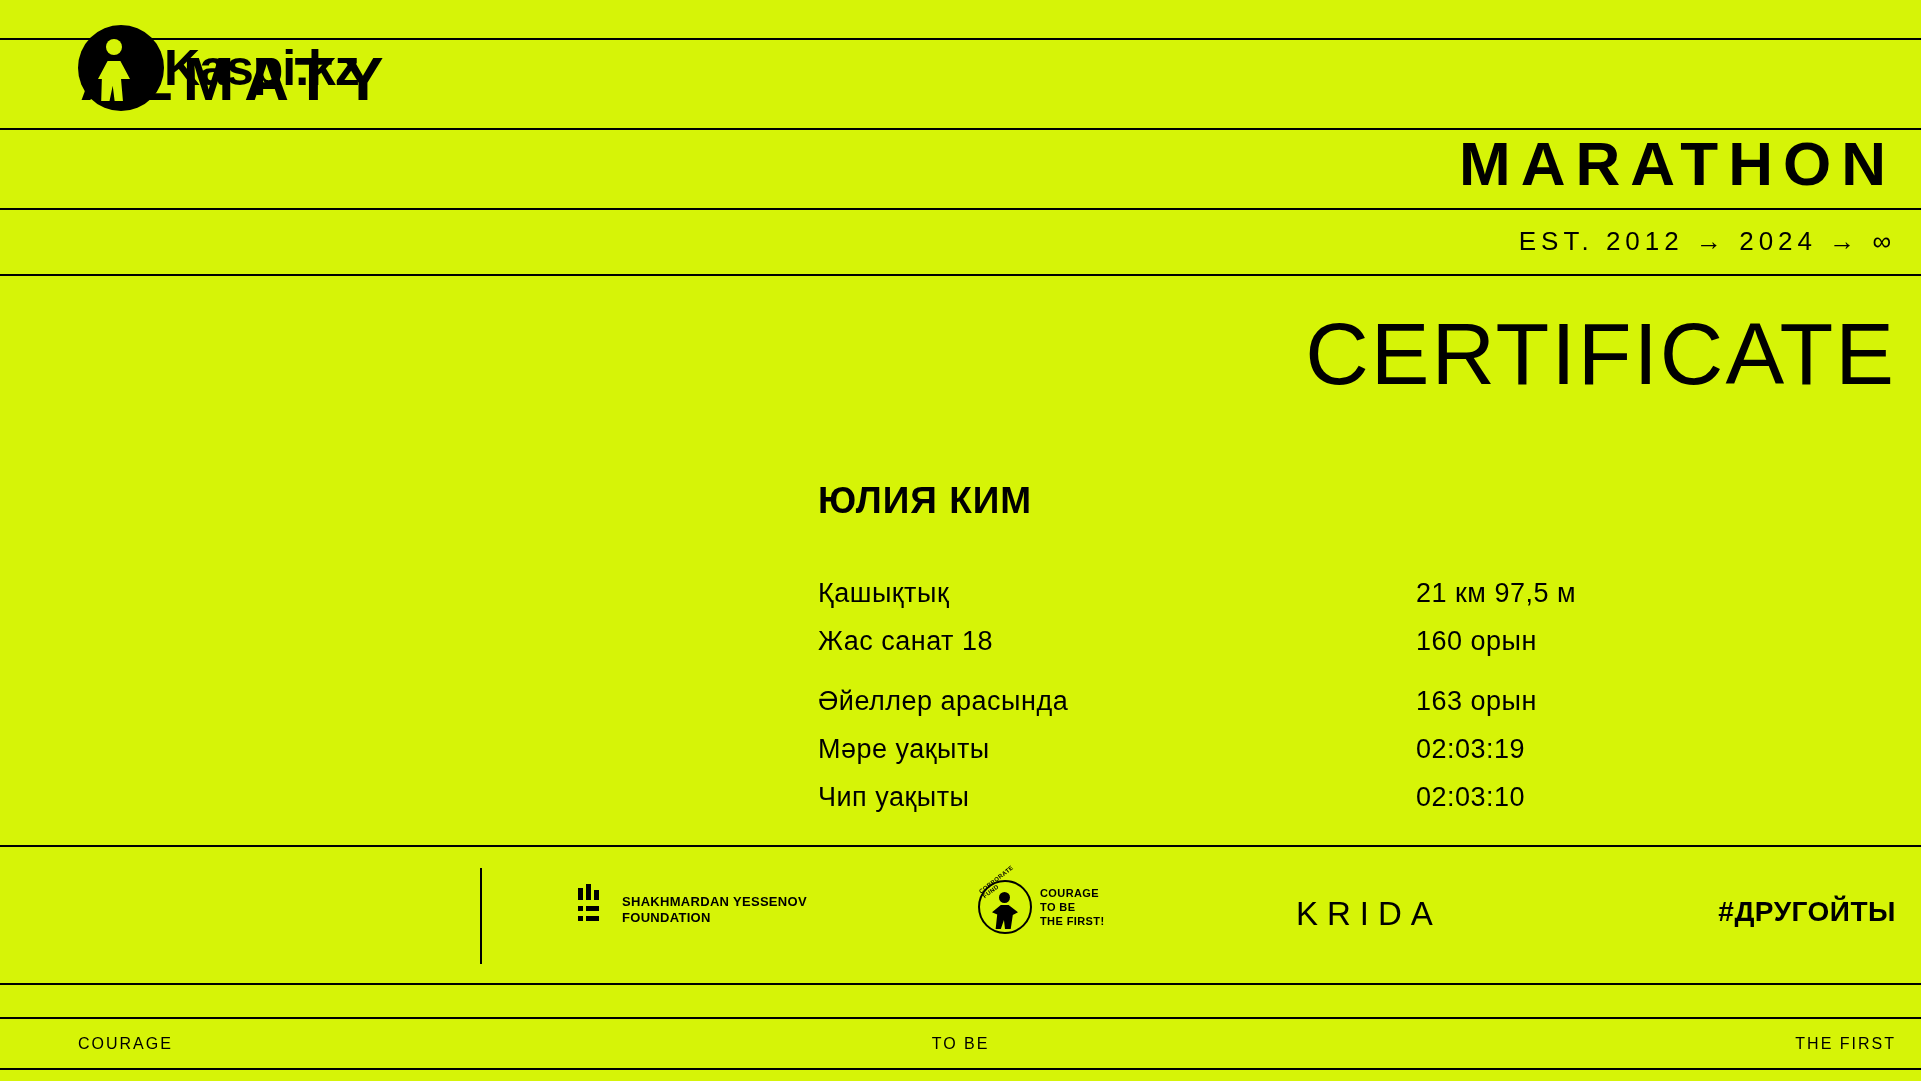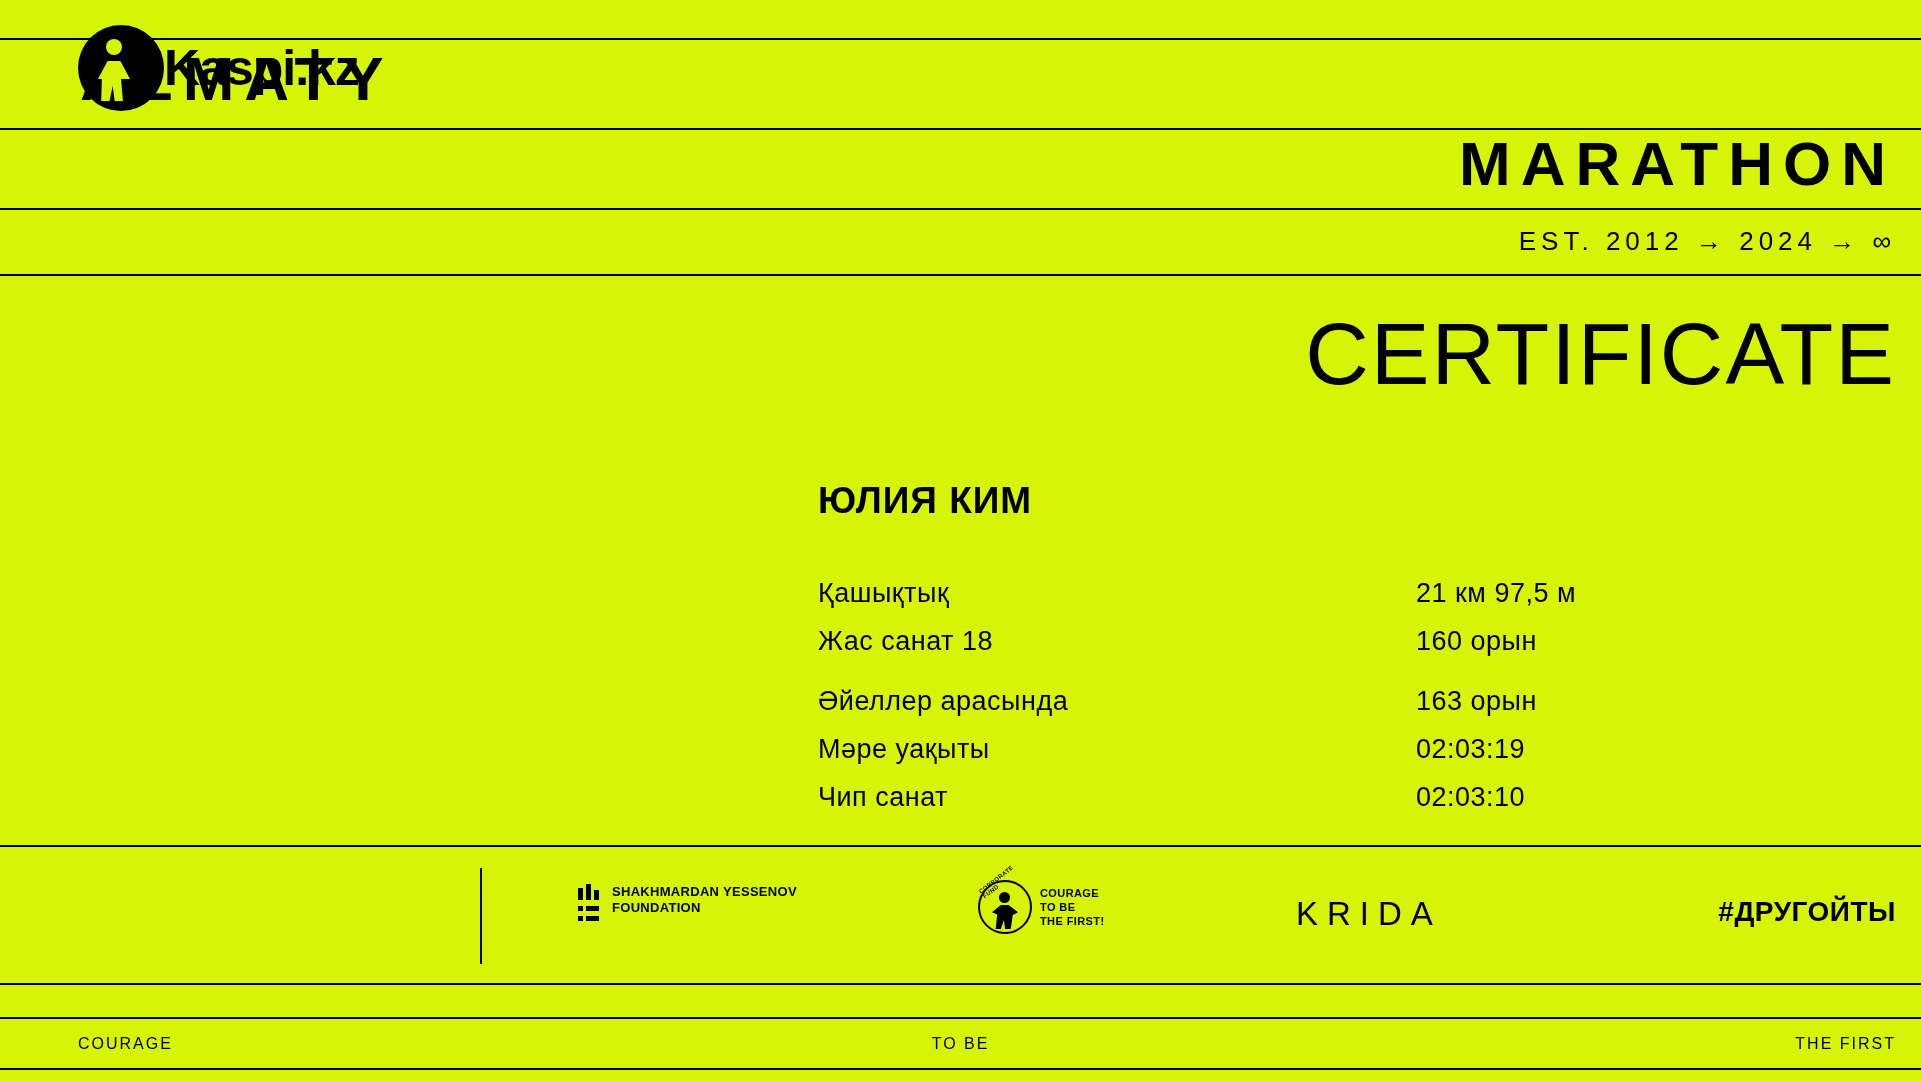--- a/index.html
+++ b/index.html
@@ -161,21 +161,22 @@
     width: 2px;
     height: 96px;
     background: #000;
   }
 
   .sp-yessenov {
     position: absolute;
     left: 578px;
     top: 884px;
     display: flex;
-    align-items: flex-start;
+    align-items: flex-end;
+    gap: 10px;
   }
   .yess-bars { width: 34px; height: 42px; position: relative; }
   .yess-bars i {
     position: absolute;
     background: #000;
     display: block;
   }
   .yess-text {
     font-size: 13px;
     font-weight: 700;
@@ -315,21 +316,21 @@
     </div>
     <div class="res-row gap">
       <div class="res-label">Әйеллер арасында</div>
       <div class="res-value">163 орын</div>
     </div>
     <div class="res-row">
       <div class="res-label">Мәре уақыты</div>
       <div class="res-value">02:03:19</div>
     </div>
     <div class="res-row">
-      <div class="res-label">Чип санат</div>
+      <div class="res-label">Чип уақыты</div>
       <div class="res-value">02:03:10</div>
     </div>
   </div>
 
   <div class="sp-kaspi">
     <div class="kaspi-mark"></div>
     <div class="kaspi-text">Kaspi.kz</div>
   </div>
 
   <div class="divider-v"></div>

